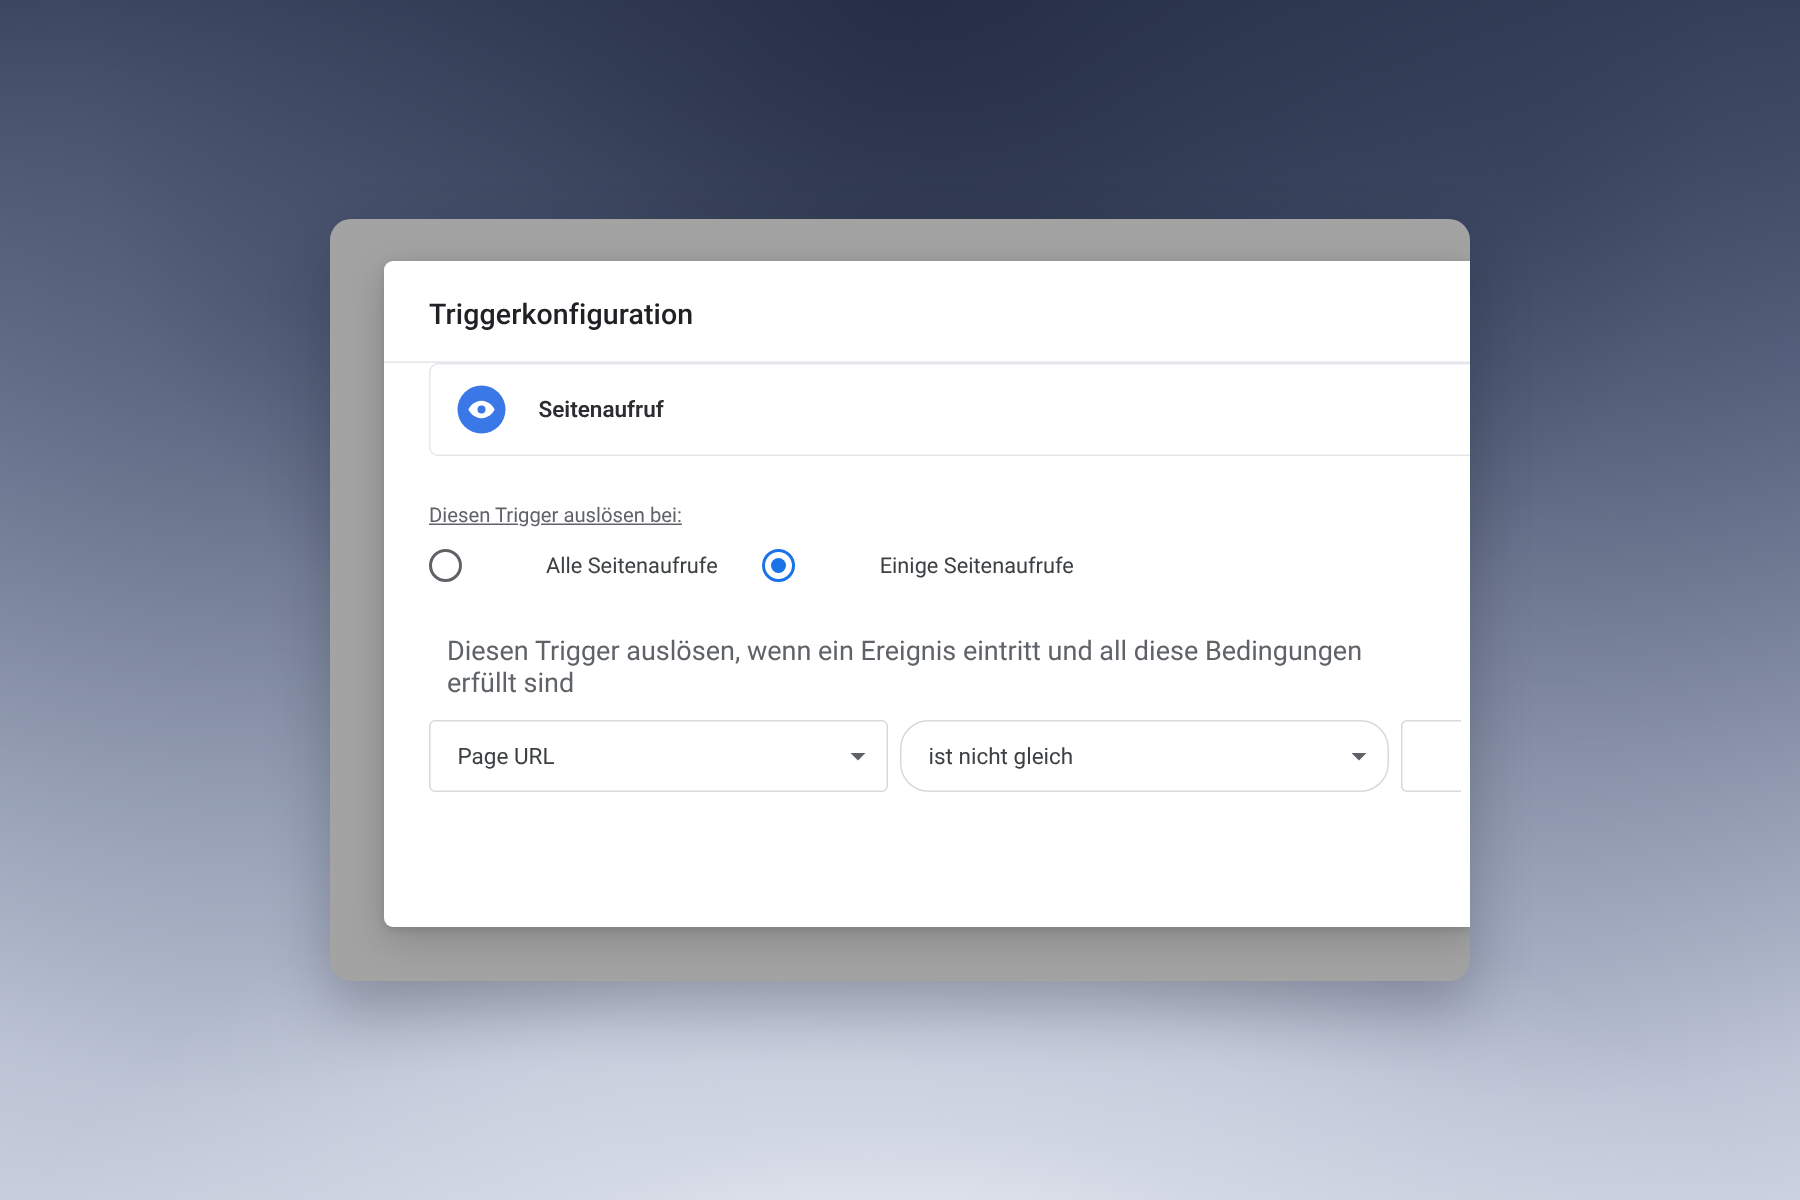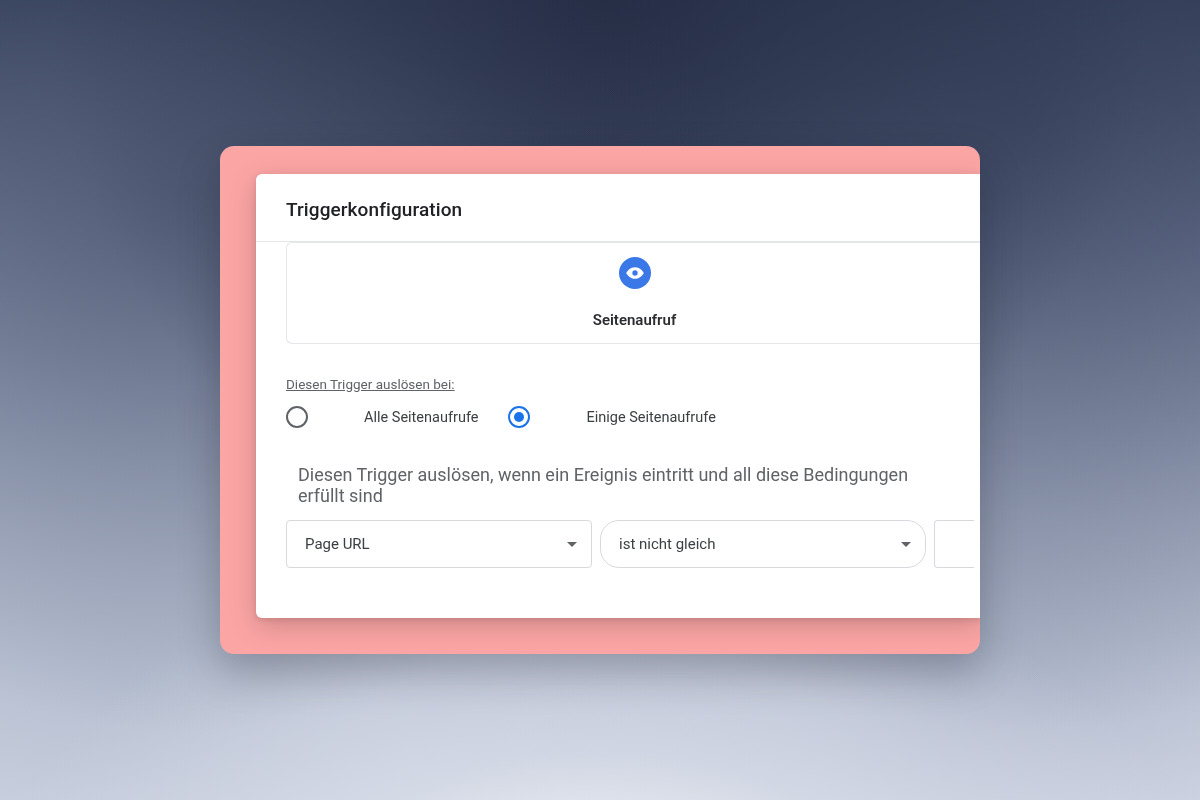--- a/index.html
+++ b/index.html
@@ -16,21 +16,21 @@
       linear-gradient(180deg, #3a4560 0%, #6b7694 30%, #a9b2c6 65%, #d9deea 100%);
     position: relative;
   }
 
   .outer-card {
     position: absolute;
     left: 220px;
     top: 146px;
     width: 760px;
     height: 508px;
-    background: #fca5a5;
+    background: #a3a3a3;
     border-radius: 14px;
     box-shadow: 0 18px 40px rgba(20,25,40,0.28);
     overflow: hidden;
     padding-left: 28px;
   }
 
   .inner-card {
     position: absolute;
     left: 36px;
     top: 28px;
@@ -65,21 +65,20 @@
 
   .type-row {
     display: flex;
     align-items: center;
     gap: 22px;
     border: 1px solid #e4e6ea;
     border-right: none;
     border-radius: 6px 0 0 6px;
     padding: 14px 18px;
     margin-right: -30px;
-    flex-direction: column;
   }
 
   .eye-badge {
     width: 32px; height: 32px;
     border-radius: 50%;
     background: #3b78e7;
     display: flex; align-items: center; justify-content: center;
     flex-shrink: 0;
   }
   .eye-badge svg { width: 20px; height: 20px; display: block; }

